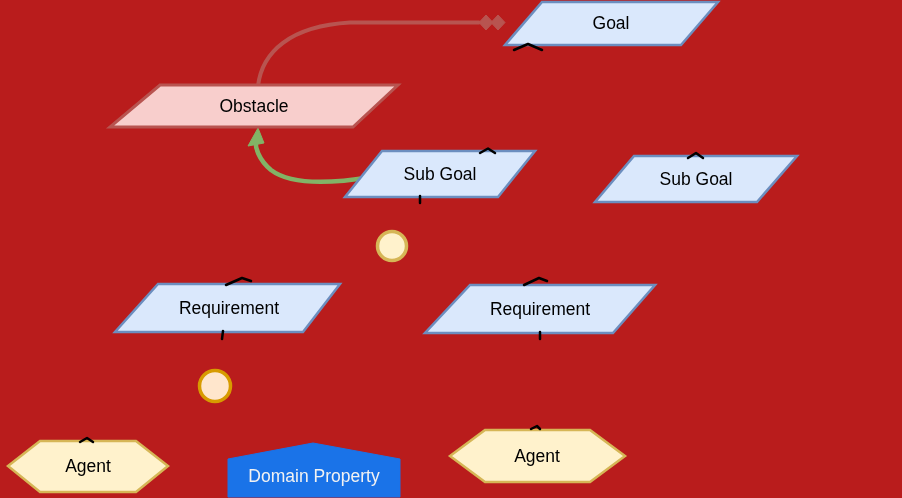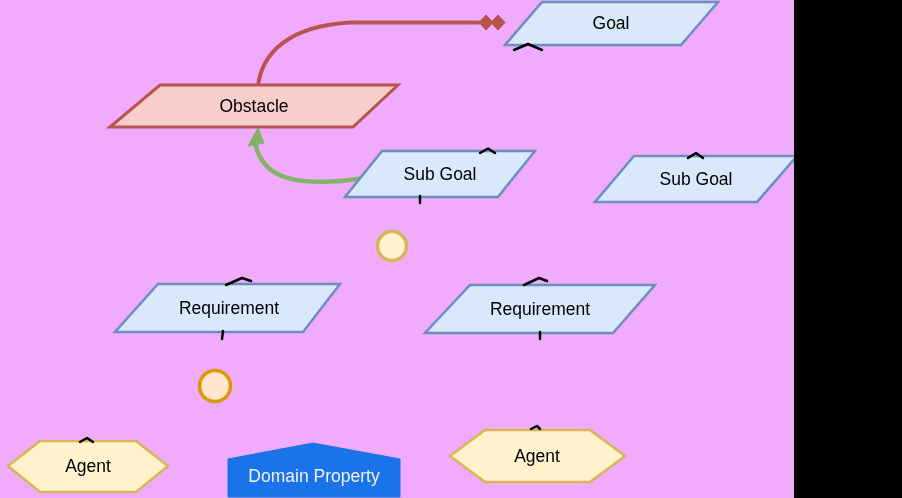--- a/index.html
+++ b/index.html
@@ -1,16 +1,16 @@
 <!DOCTYPE html>
 <html><head>
 <meta charset="utf-8">
 <style>
   html,body{margin:0;padding:0;background:#000;}
-  .stage{position:relative;width:794px;height:498px;background:#f0abfc;overflow:hidden;}
+  .stage{position:relative;width:902px;height:498px;background:#b91c1c;overflow:hidden;}
   svg{display:block;}
   .node-blue{fill:#dae8fc;stroke:#6c8ebf;stroke-width:2.5;}
   .node-red{fill:#f8cecc;stroke:#b85450;stroke-width:3;}
   .node-yellow{fill:#fff2cc;stroke:#d6b656;stroke-width:2.5;}
   .node-dp{fill:#1a73e8;stroke:#1a73e8;stroke-width:1;}
   .circ-top{fill:#fff2cc;stroke:#d6b656;stroke-width:3.5;}
   .circ-bottom{fill:#ffe6cc;stroke:#d79b00;stroke-width:3.5;}
   .edge-red{fill:none;stroke:#b85450;stroke-width:4;stroke-linecap:round;}
   .edge-green{fill:none;stroke:#82b366;stroke-width:4.5;stroke-linecap:round;}
   .diam{fill:#b85450;stroke:#b85450;}

